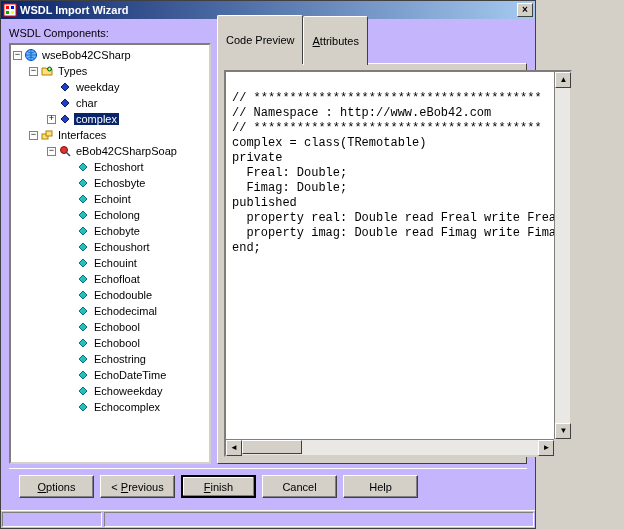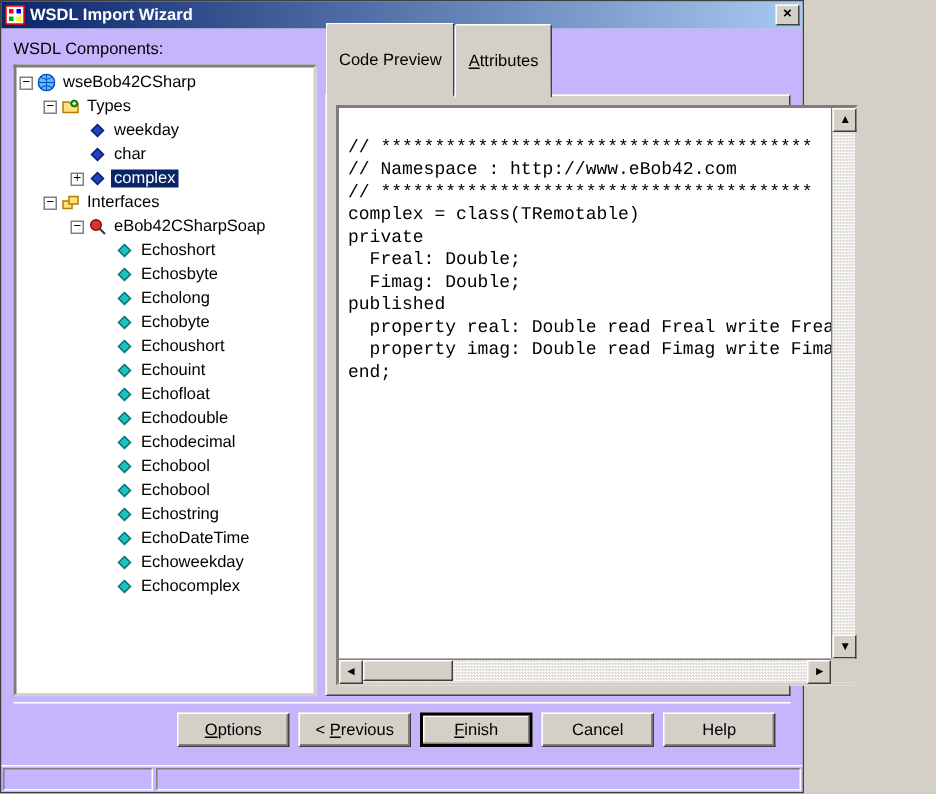--- a/index.html
+++ b/index.html
@@ -134,21 +134,21 @@
     border:1px solid; border-color:#fff #404040 #404040 #fff;
     font-size:8px; line-height:13px; text-align:center; color:#000;
     flex-shrink:0;
   }
   .sb-track { flex:1; background: repeating-conic-gradient(#d4d0c8 0% 25%, #fff 0% 50%) 50% / 2px 2px; position:relative; }
   .sb-thumb-h {
     position:absolute; left:0; top:0; height:14px; width:60px;
     background:#d4d0c8; border:1px solid; border-color:#fff #404040 #404040 #fff;
   }
   .button-bar {
-    display:flex; justify-content:flex-end; gap:6px;
+    display:flex; gap:6px;
     padding: 6px 10px 10px 10px;
     border-top: 1px solid #fff;
     margin-top: 4px;
   }
   .w95btn {
     width:75px; height:23px;
     background:#d4d0c8;
     border:1px solid; border-color:#fff #404040 #404040 #fff;
     box-shadow: inset -1px -1px 0 #808080, inset 1px 1px 0 #d4d0c8;
     font-size:11px; font-family:inherit;
@@ -276,20 +276,30 @@
               </div>
               <div class="tree-row">
                 <span class="indent" style="width:52px"></span>
                 <span class="exp-spacer"></span>
                 <span class="tree-icon">
                   <svg width="12" height="12" viewBox="0 0 12 12">
                     <path d="M6 2 L10 6 L6 10 L2 6 Z" fill="#20c0c0" stroke="#0a7070"></path>
                   </svg>
                 </span>
                 <span class="tree-label">Echosbyte</span>
+              </div>
+              <div class="tree-row">
+                <span class="indent" style="width:52px"></span>
+                <span class="exp-spacer"></span>
+                <span class="tree-icon">
+                  <svg width="12" height="12" viewBox="0 0 12 12">
+                    <path d="M6 2 L10 6 L6 10 L2 6 Z" fill="#20c0c0" stroke="#0a7070"></path>
+                  </svg>
+                </span>
+                <span class="tree-label">Echoint</span>
               </div>
               <div class="tree-row">
                 <span class="indent" style="width:52px"></span>
                 <span class="exp-spacer"></span>
                 <span class="tree-icon">
                   <svg width="12" height="12" viewBox="0 0 12 12">
                     <path d="M6 2 L10 6 L6 10 L2 6 Z" fill="#20c0c0" stroke="#0a7070"></path>
                   </svg>
                 </span>
                 <span class="tree-label">Echolong</span>

